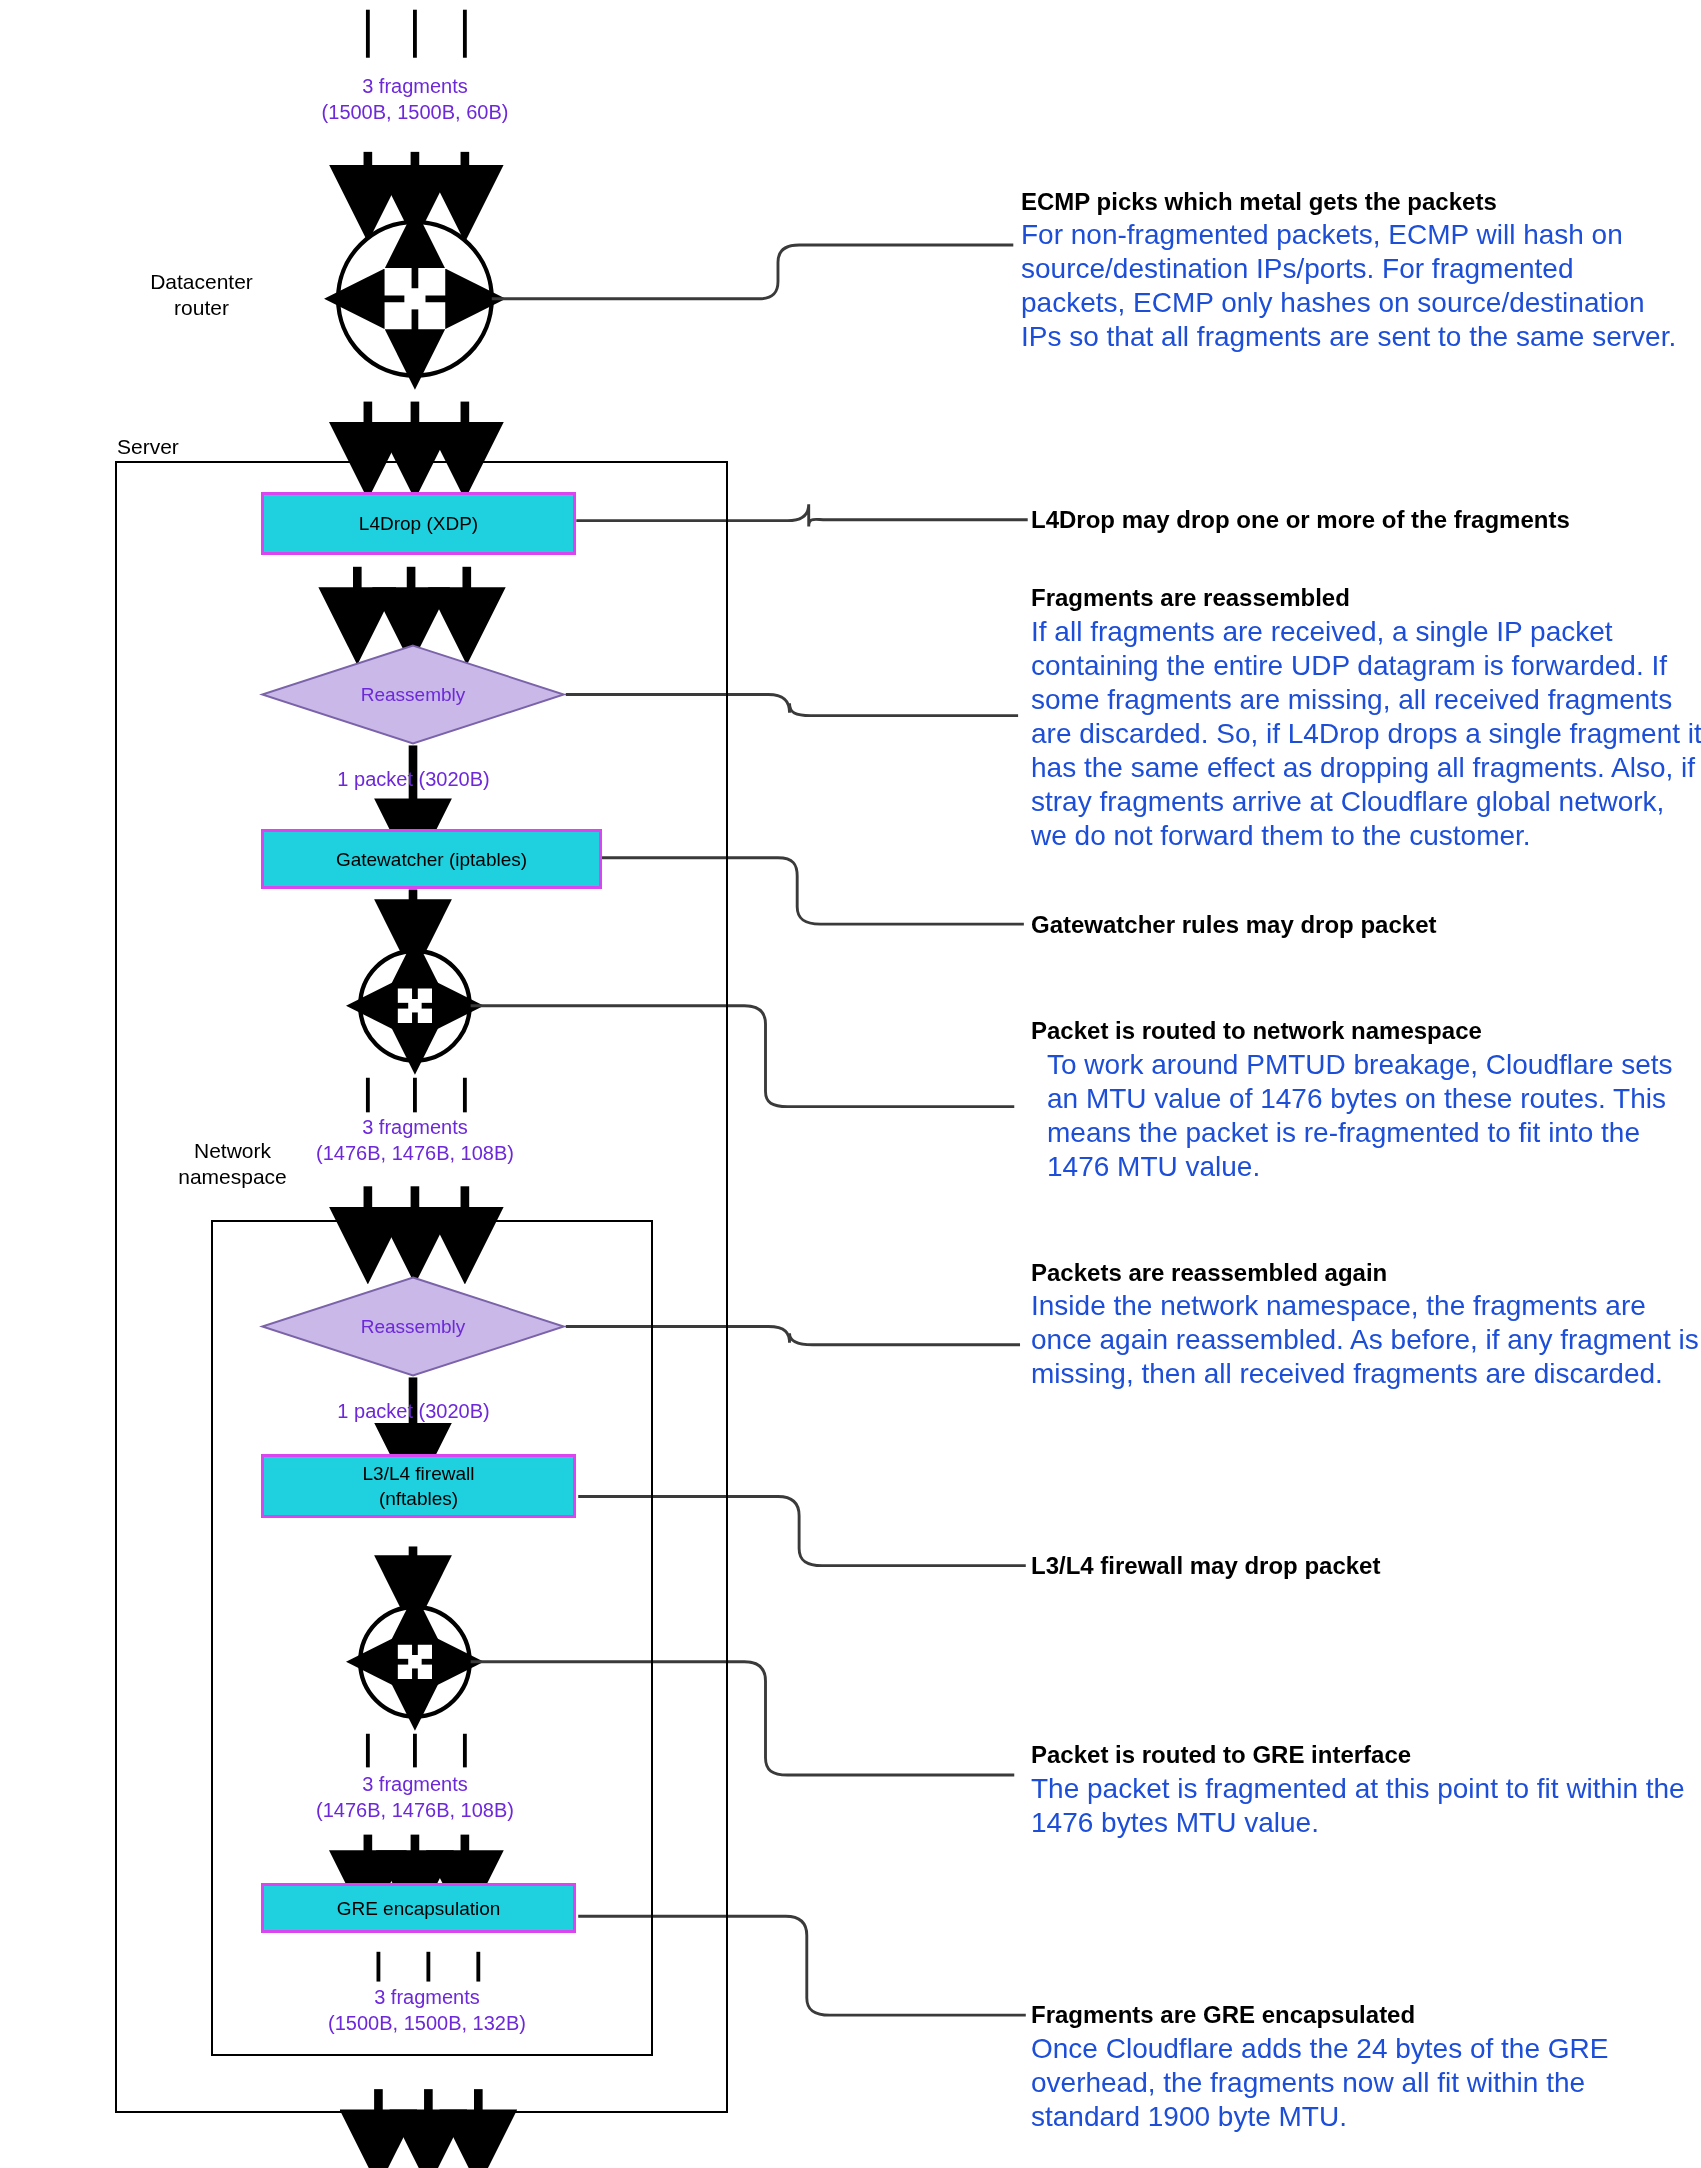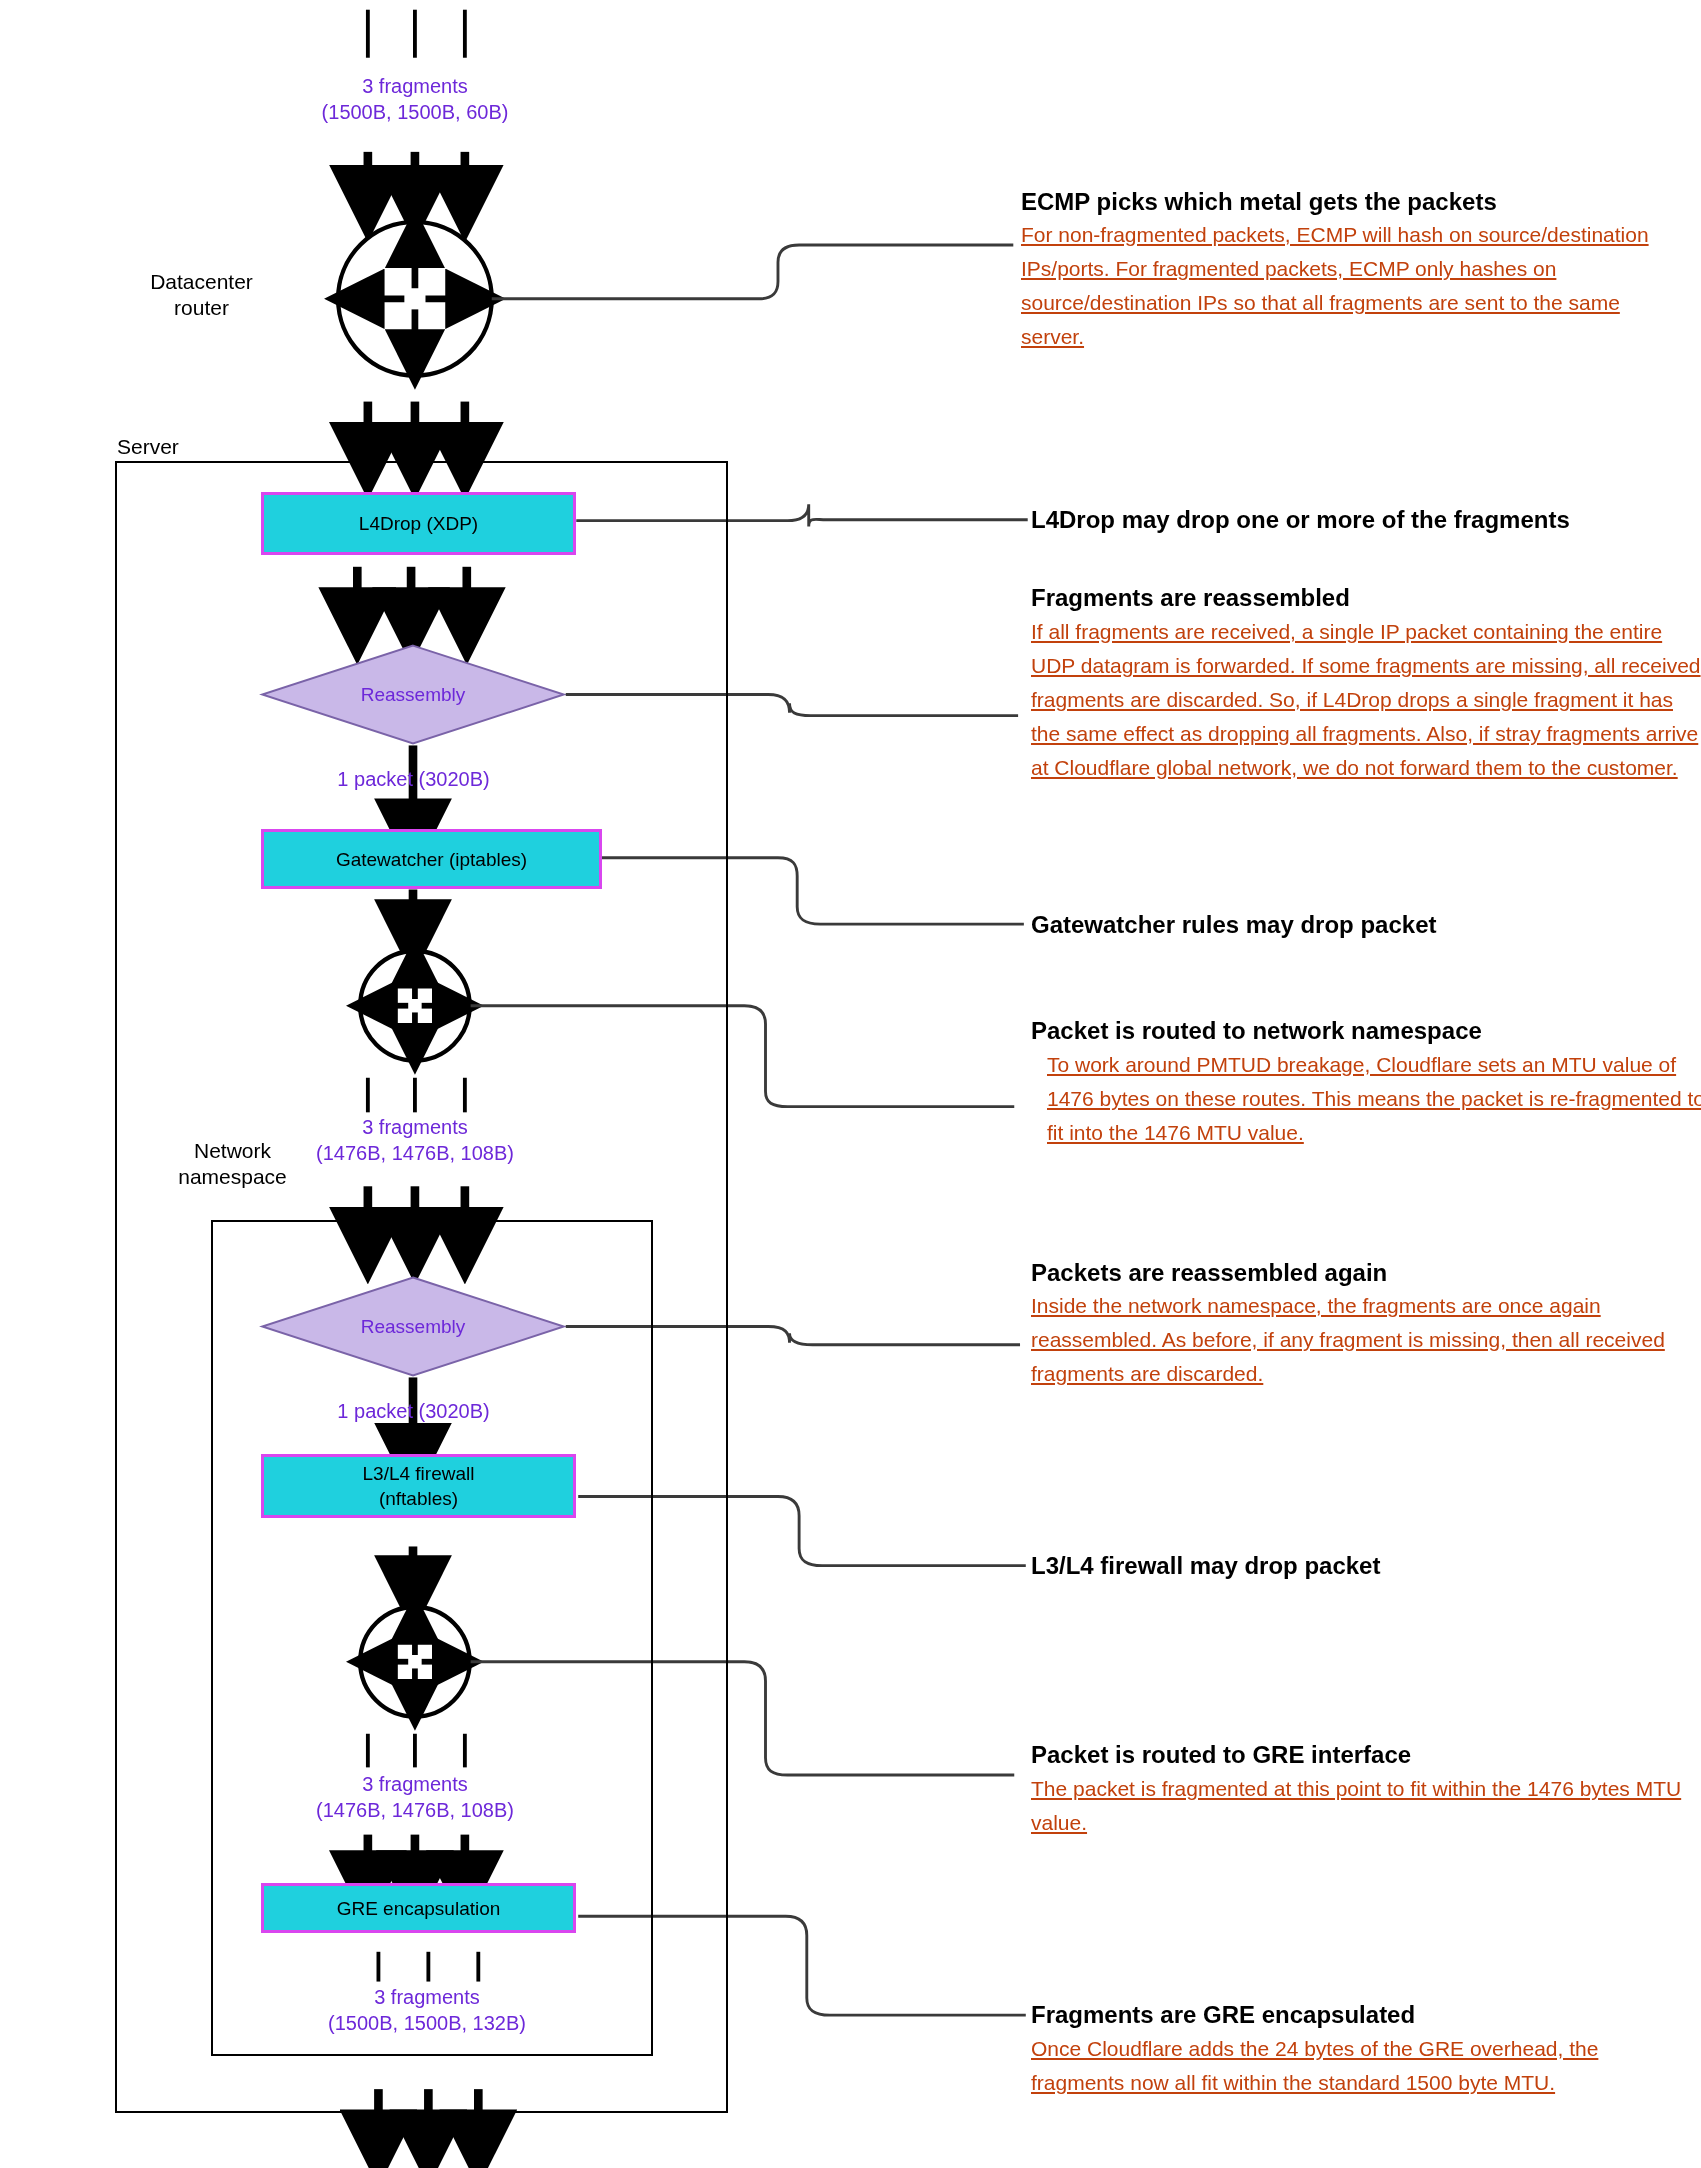--- a/index.html
+++ b/index.html
@@ -38,25 +38,24 @@
   .ann-title {
     position: absolute;
     font-size: 24px;
     line-height: 27px;
     font-weight: bold;
     color: #000;
     white-space: pre;
   }
   .ann-body {
     position: absolute;
-    font-size: 21px;
+    font-size: 28px;
     line-height: 34px;
-    color: #c2410c;
+    color: #1d4ed8;
     width: 653px;
-    text-decoration: underline;
   }
 
   
   .proc {
     position: absolute;
     background: #1FD0DE;
     border: 3px solid #d946ef;
     display: flex;
     align-items: center;
     justify-content: center;
@@ -288,16 +287,16 @@
 
   <div class="ann-title" style="left:1031px; top:1259px;">Packets are reassembled again</div>
   <div class="ann-body" style="left:1031px; top:1289px; width:672px;">Inside the network namespace, the fragments are once again reassembled. As before, if any fragment is missing, then all received fragments are discarded.</div>
 
   <div class="ann-title" style="left:1031px; top:1552px;">L3/L4 firewall may drop packet</div>
 
   <div class="ann-title" style="left:1031px; top:1741px;">Packet is routed to GRE interface</div>
   <div class="ann-body" style="left:1031px; top:1772px; width:663px;">The packet is fragmented at this point to fit within the 1476 bytes MTU value.</div>
 
   <div class="ann-title" style="left:1031px; top:2001px;">Fragments are GRE encapsulated</div>
-  <div class="ann-body" style="left:1031px; top:2032px; width:663px;">Once Cloudflare adds the 24 bytes of the GRE overhead, the fragments now all fit within the standard 1500 byte MTU.</div>
+  <div class="ann-body" style="left:1031px; top:2032px; width:663px;">Once Cloudflare adds the 24 bytes of the GRE overhead, the fragments now all fit within the standard 1900 byte MTU.</div>
 
 </div>
 
 
 </body></html>

